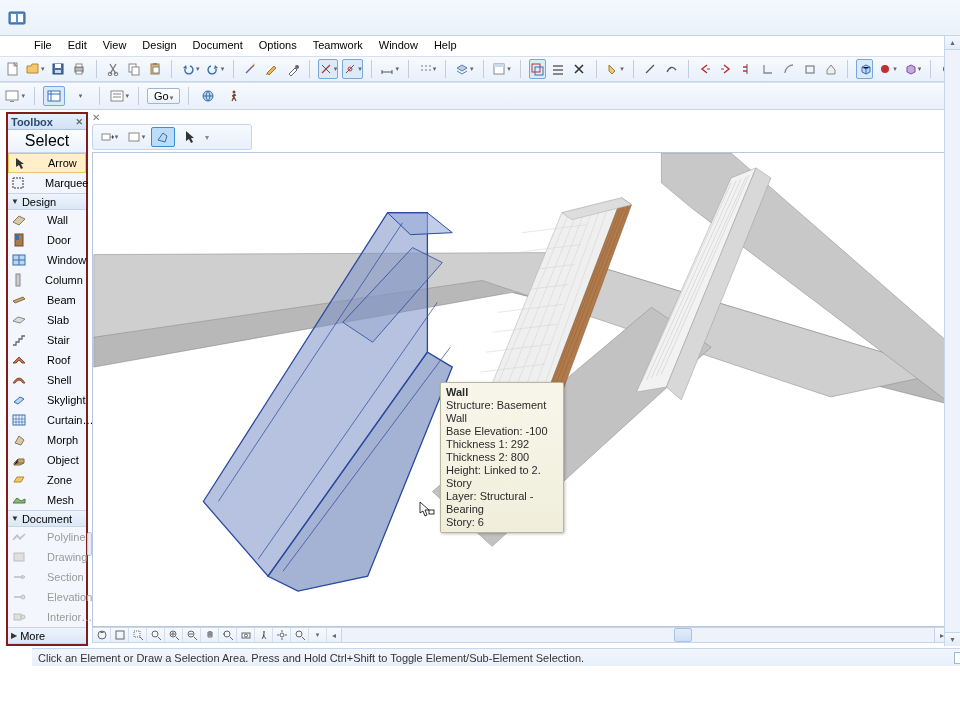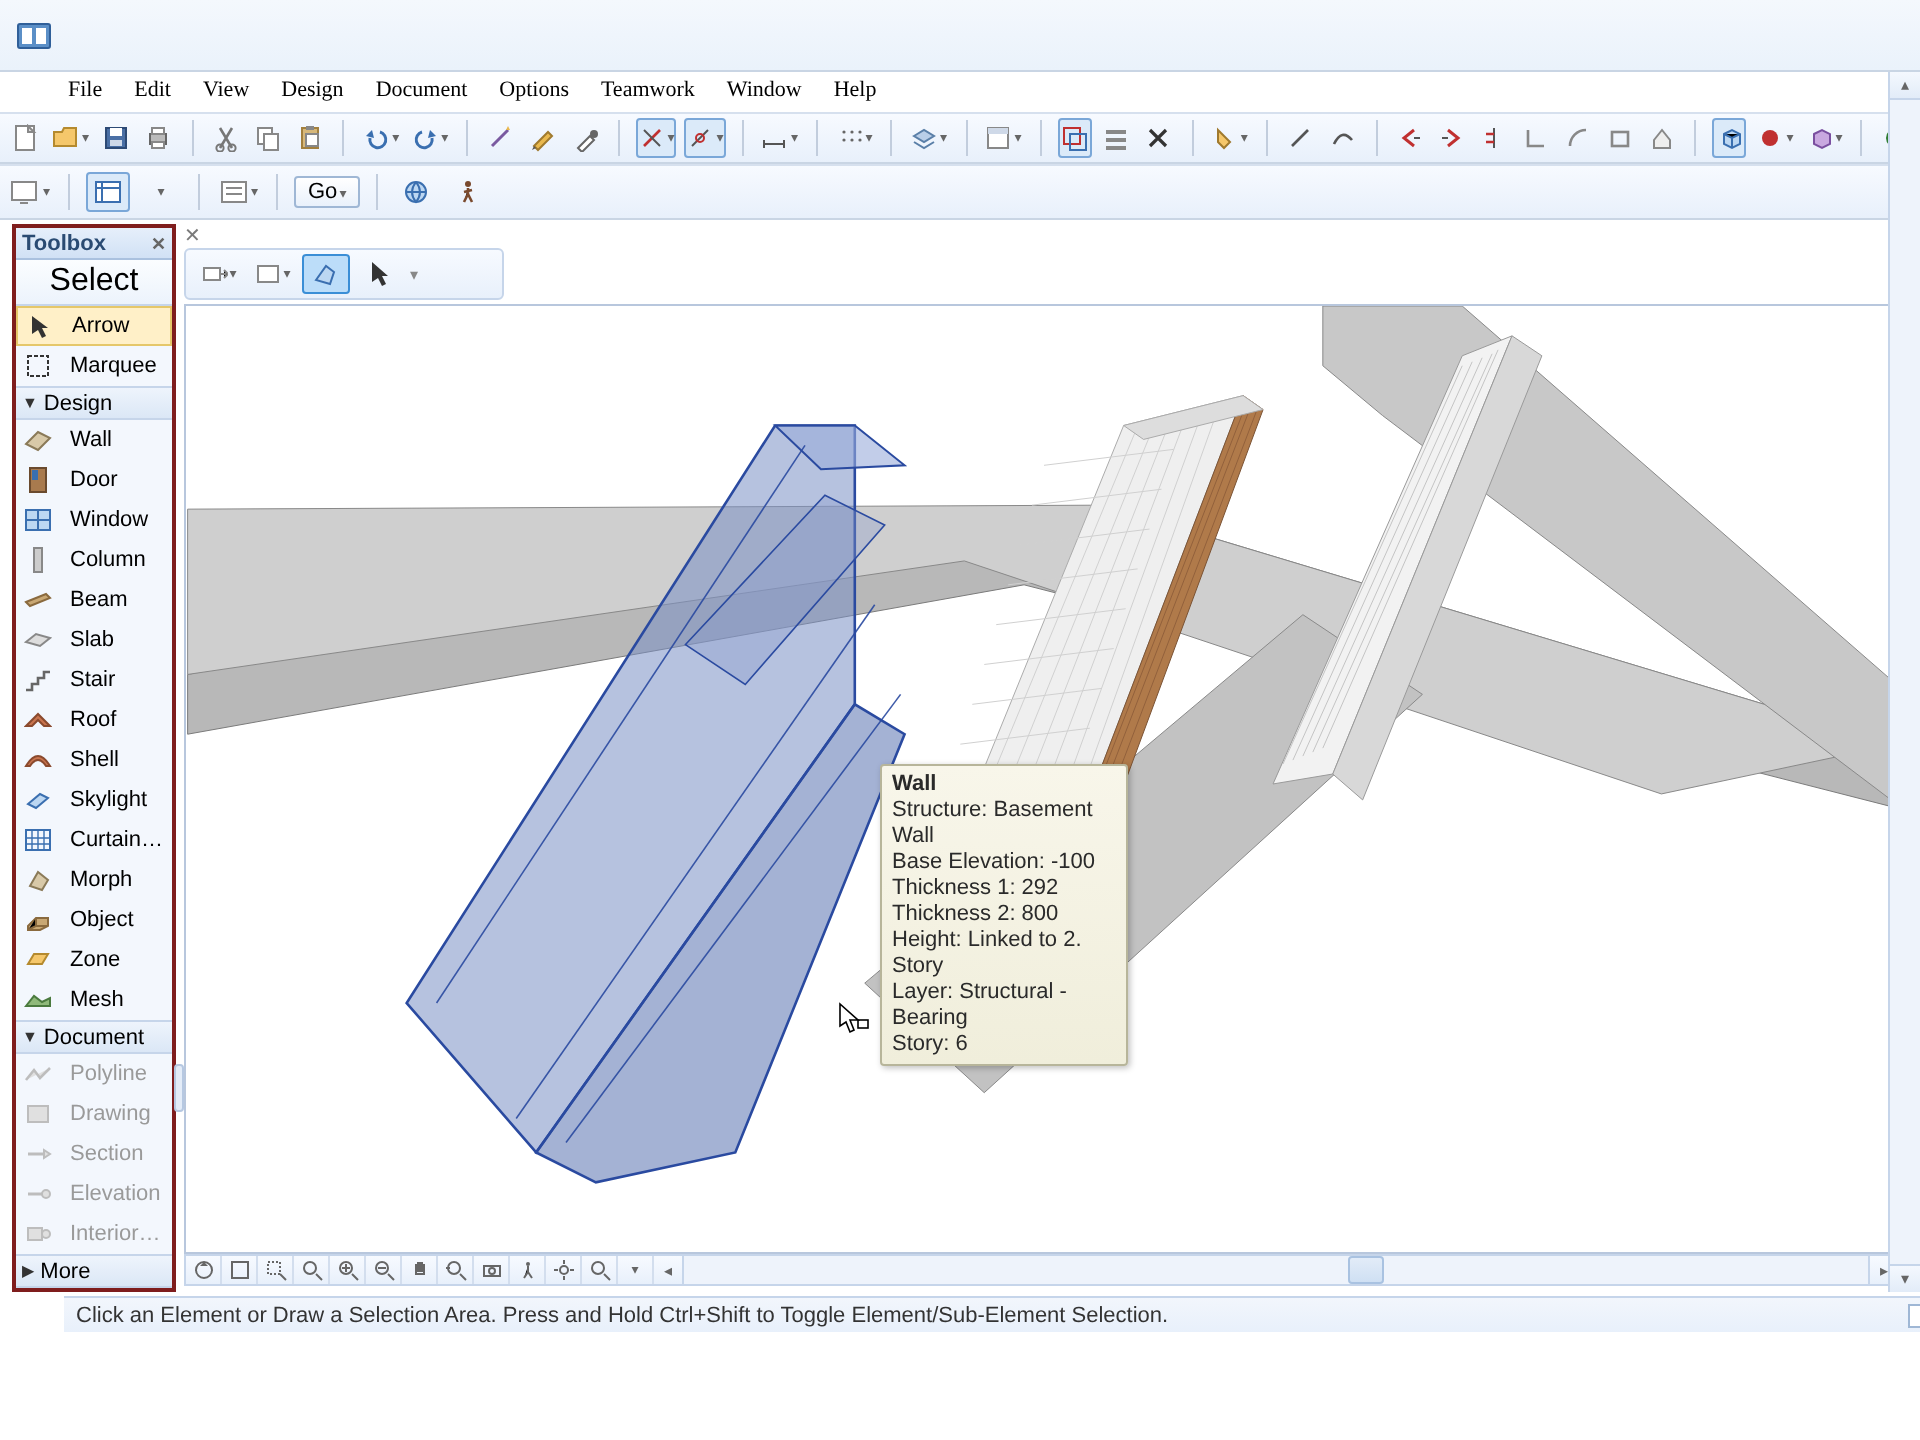--- a/index.html
+++ b/index.html
@@ -4,41 +4,41 @@
 <style>
 * { margin: 0; padding: 0; box-sizing: border-box; font-family: "Segoe UI", Tahoma, sans-serif; font-size: 11px; }
 body { width: 960px; height: 720px; background: #fff; position: relative; overflow: hidden; }
 
 
 .window-top { position: absolute; left: 0; top: 0; width: 960px; height: 36px; background: linear-gradient(#f4f8fd,#eaf2fb); border-bottom: 1px solid #c9d5e4; }
 .win-icon { position: absolute; left: 8px; top: 8px; width: 18px; height: 18px; }
 
 
 .menubar { position: absolute; left: 26px; top: 36px; height: 18px; display: flex; gap: 0; }
-.menubar button { border: none; background: transparent; padding: 2px 8px 3px 8px; cursor: pointer; font-family: Liberation Serif, serif; }
+.menubar button { border: none; background: transparent; padding: 2px 8px 3px 8px; cursor: pointer; }
 
 
 .toolbar { position: absolute; display: flex; align-items: center; gap: 4px; background: linear-gradient(#f7faff,#e8f0fb); border-top:1px solid #d6e0ee; border-bottom:1px solid #c9d5e4; padding:2px 4px; }
 .toolbar.t1 { left:0; top:56px; width:960px; height:26px; }
 .tbtn { width:22px; height:20px; border:1px solid transparent; background:transparent; display:flex; align-items:center; justify-content:center; cursor:pointer; border-radius:2px; }
 .tsep { width:1px; height:18px; background:#c2cddd; margin:0 4px; }
 .tdrop::after { content:"▾"; font-size:7px; color:#666; margin-left:1px; }
 .tbtn svg { display:block; }
 .tbtn.active { background:#dbeaf9; border-color:#7aa7d8; }
 
 
 .toolbar.t2 { left:0; top:82px; width:960px; height:28px; }
 .go-btn { padding:1px 6px; border:1px solid #9fb7d5; background:linear-gradient(#fff,#e9f1fb); border-radius:2px; cursor:pointer; }
 
 
 .toolbox { position:absolute; left:6px; top:112px; width:82px; border:2px solid #7f1d1d; background:#f3f7fd; }
 .toolbox-title { background:linear-gradient(#e6effb,#d1e1f5); height:16px; display:flex; align-items:center; justify-content:space-between; padding:0 3px; font-size:10px; font-weight:bold; color:#2a4b73; border-bottom:1px solid #aac1df; }
 .toolbox-title .x { font-size:9px; color:#666; cursor:pointer; }
 .toolbox-select { background:linear-gradient(#fbfdff,#ecf3fc); text-align:center; font-size:16px; padding:2px 0; border-bottom:1px solid #c6d5ea; }
-.tb-item { display:flex; align-items:center; gap:9px; height:20px; padding:0 4px; cursor:pointer; }
+.tb-item { display:flex; align-items:center; gap:21px; height:20px; padding:0 4px; cursor:pointer; }
 .tb-item.sel { background:#fff0c8; border:1px solid #e5c76a; height:20px; }
 .tb-item .ico { width:14px; height:14px; display:flex; align-items:center; justify-content:center; }
 .tb-section { display:flex; align-items:center; gap:3px; height:17px; padding:0 3px; background:linear-gradient(#eef4fc,#dbe7f6); border-top:1px solid #c6d5ea; border-bottom:1px solid #c6d5ea; font-size:10px; }
 .tb-section .tri { font-size:8px; color:#333; }
 .tb-item.dis { color:#9a9a9a; }
 .tb-item.dis .ico svg * { stroke:#bdbdbd; fill:#e0e0e0; }
 .tb-right-handle { position:absolute; right:-6px; top:418px; width:5px; height:24px; background:#e3ecf8; border:1px solid #b6c8e1; border-radius:2px; }
 
 
 .toolbox-tabclose { position:absolute; left:92px; top:112px; width:10px; height:14px; color:#7a7a7a; font-size:10px; cursor:pointer; }

